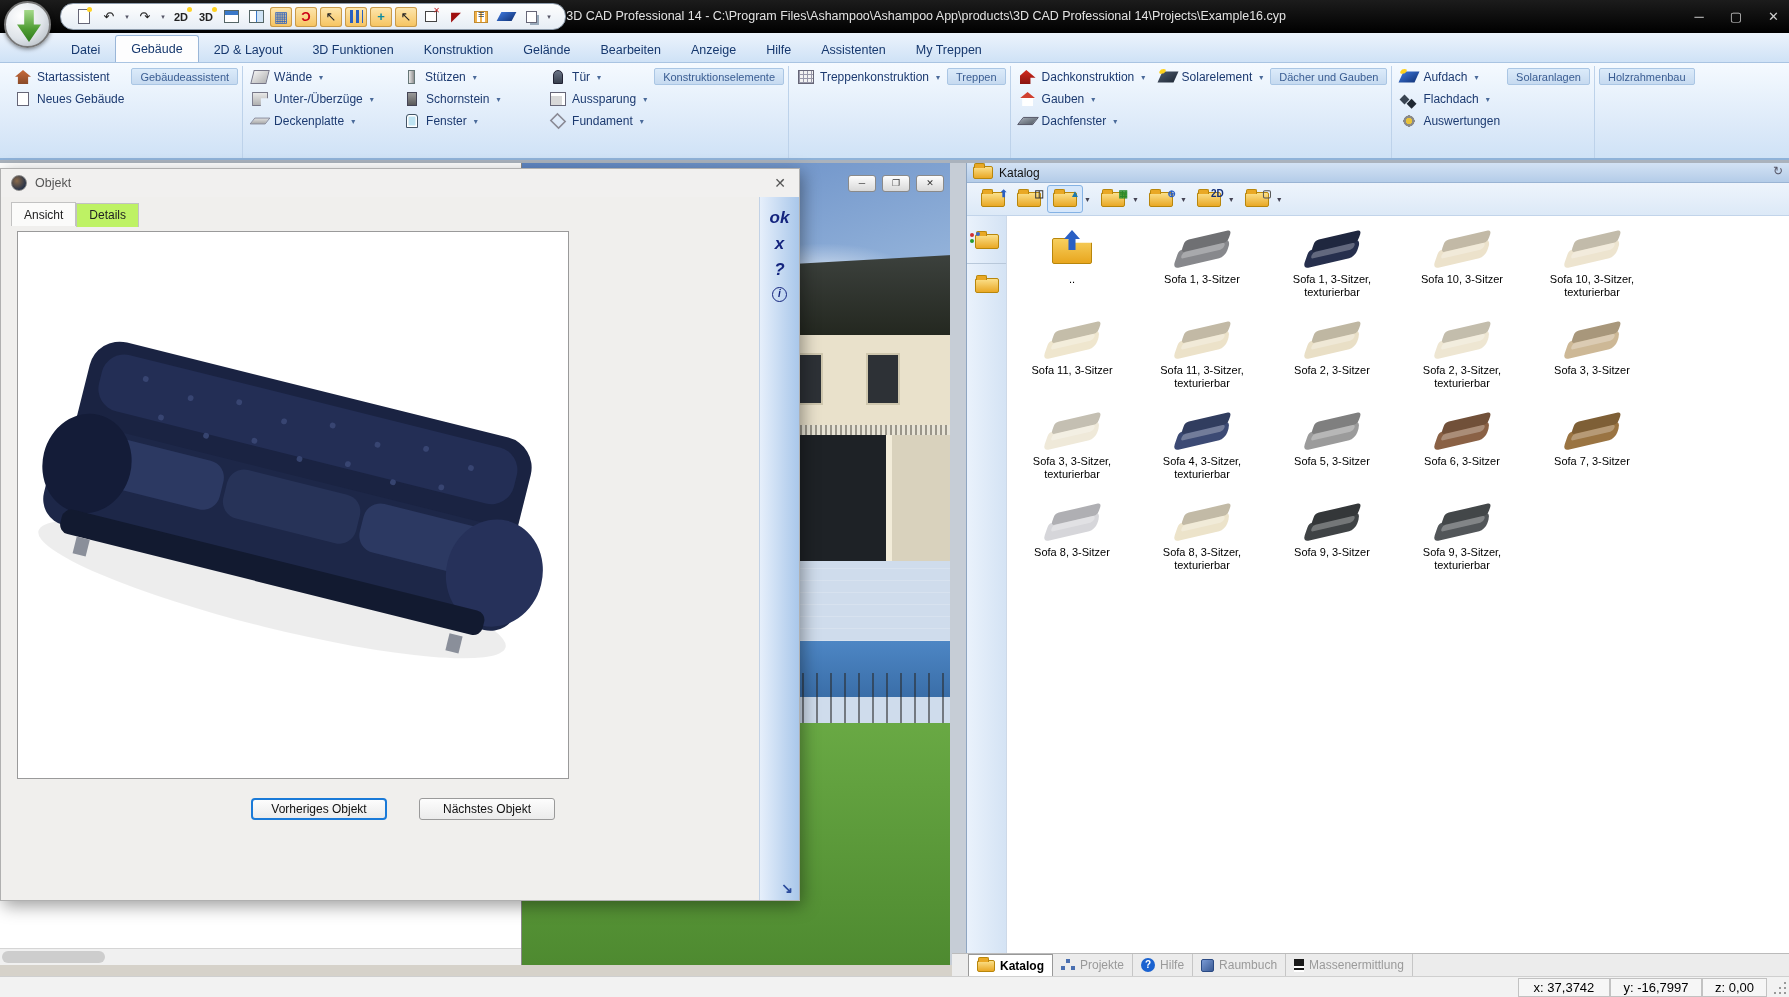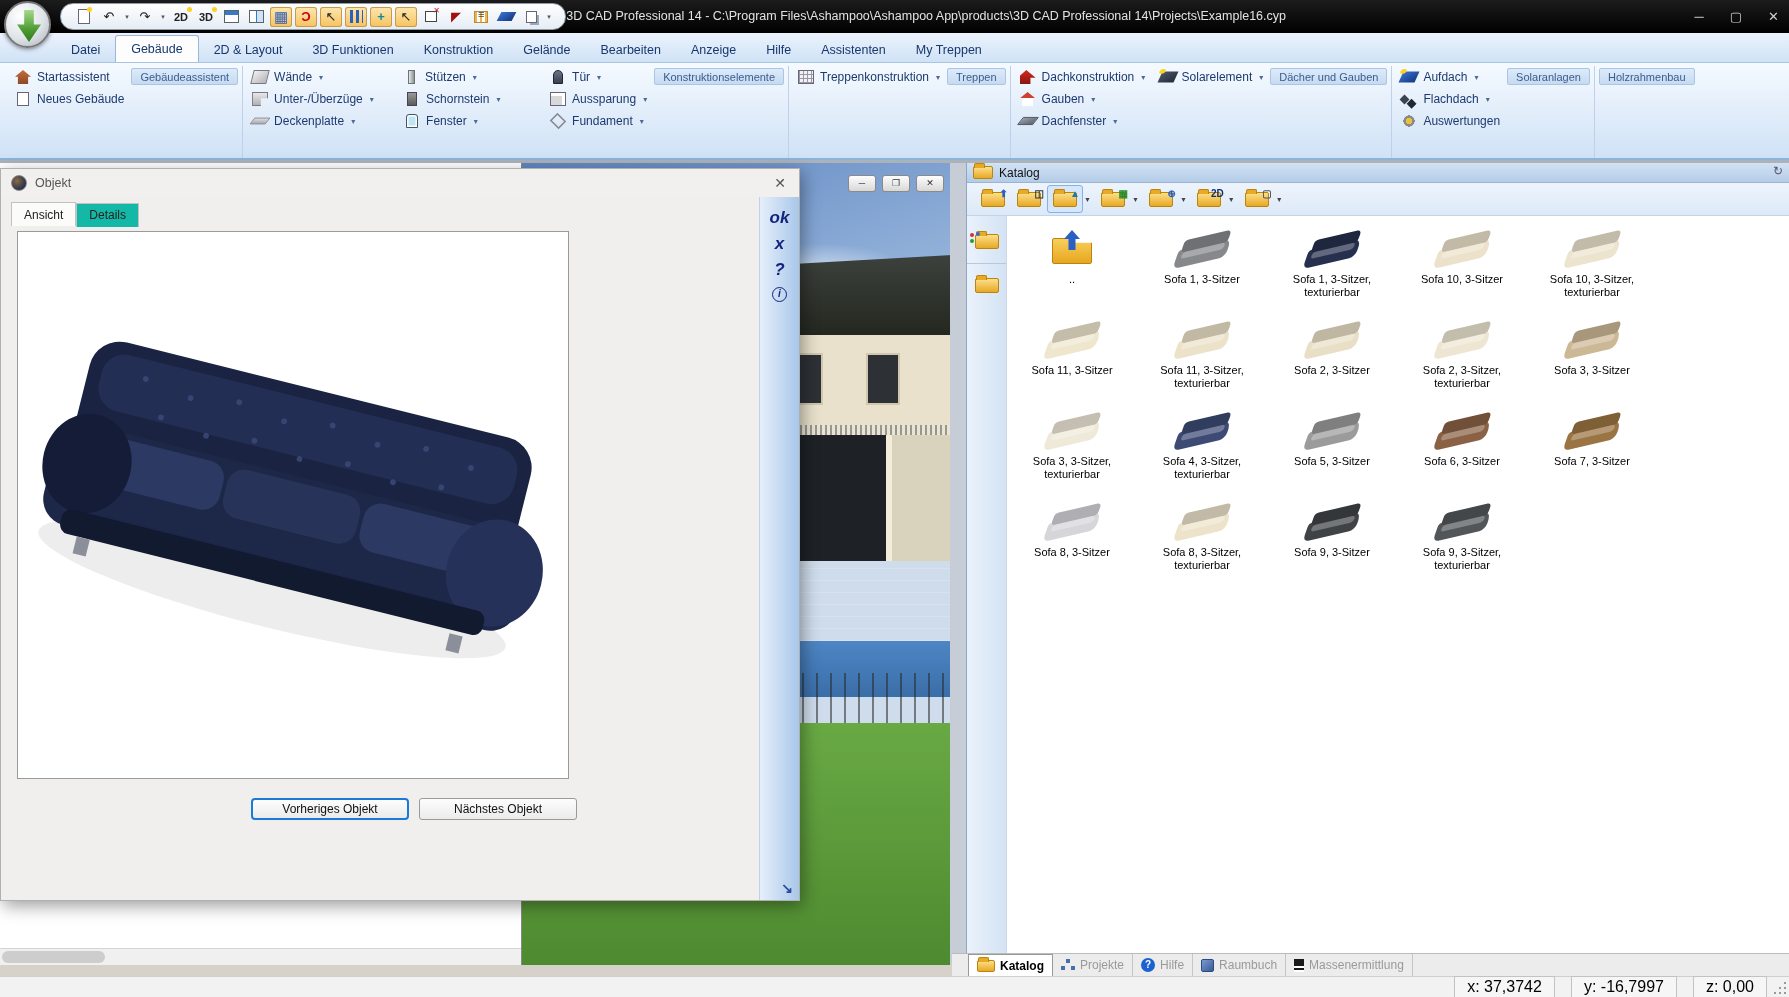--- a/index.html
+++ b/index.html
@@ -166,26 +166,26 @@
   .dlg { position:absolute; left:0; top:168px; width:800px; height:733px; background:#f0efed;
     border:1px solid #b0b0b0; box-shadow:3px 5px 16px rgba(0,0,0,.38); z-index:5; }
   .dlg-title { position:absolute; left:0; top:0; right:0; height:28px; background:#f1f0ef;
     display:flex; align-items:center; padding-left:10px; gap:8px; }
   .dlg-ico { width:16px; height:16px; border-radius:50%;
     background:radial-gradient(circle at 35% 35%, #8a6a4a, #2a3448 70%); border:1px solid #888; }
   .dlg-title-text { color:#555; font-size:12.5px; }
   .dlg-close { position:absolute; right:8px; top:4px; width:22px; height:20px; text-align:center;
     color:#555; font-size:14px; line-height:20px; }
   .dlg-tabs { position:absolute; left:10px; top:34px; display:flex; }
-  .dtab { padding:4px 12px; font-size:12px; color:#222; border:1px solid #c2c2c2; background:#14b8a6;
+  .dtab { padding:4px 12px; font-size:12px; color:#222; border:1px solid #c2c2c2; background:#bef264;
     border-bottom:none; }
   .dtab.sel { background:#fbfbfa; position:relative; top:-1px; padding-top:5px; }
   .preview { position:absolute; left:16px; top:62px; width:552px; height:548px; background:#fff;
     border:1px solid #9a9a9a; display:flex; align-items:center; justify-content:center; }
-  .dlg-btn { position:absolute; top:629px; height:22px; width:158px; font-size:12px; color:#111;
+  .dlg-btn { position:absolute; top:629px; height:22px; width:136px; font-size:12px; color:#111;
     background:linear-gradient(#fdfdfd,#ebebeb); border:1px solid #9a9a9a; border-radius:3px;
     font-family:inherit; }
   .dlg-btn.prev { left:250px; border:2px solid #1a7ad8; border-radius:4px; }
   .dlg-btn.next { left:418px; }
   .dlg-side { position:absolute; right:0; top:28px; bottom:0; width:40px;
     background:linear-gradient(90deg,#e6effb,#a9c7ea); border-left:1px solid #c2d2e6;
     display:flex; flex-direction:column; align-items:center; padding-top:12px; gap:9px; }
   .side-btn { color:#14247e; font-weight:bold; font-style:italic; font-size:17px; line-height:1;
     background:none; border:none; font-family:inherit; }
   .side-info { width:15px; height:15px; border:1.5px solid #14247e; border-radius:50%;
@@ -252,22 +252,22 @@
   .bt-org::before { content:""; position:absolute; left:5px; top:0; width:4px; height:4px; background:#4a6fb0;
     box-shadow:-5px 7px 0 #4a6fb0, 5px 7px 0 #4a6fb0; }
   .bt-book { width:13px; height:13px; background:linear-gradient(135deg,#7a9ad4,#3a5a94); border:1px solid #2a4a84;
     border-radius:2px; flex:none; }
   .bt-doc { width:10px; height:13px; background:#1a1a1a; flex:none;
     box-shadow:inset 0 -2px 0 #fff, inset 0 -4px 0 #1a1a1a, inset 0 -6px 0 #fff; }
   .cattab .gfold { width:18px; height:12px; }
 
   
   .statusbar { position:absolute; left:0; bottom:0; width:1789px; height:21px; background:#f2f2f2;
-    border-top:1px solid #cfcfcf; display:flex; justify-content:flex-end; align-items:center; gap:16px;
-    padding-right:22px; font-size:16px; color:#000; }
+    border-top:1px solid #cfcfcf; display:flex; justify-content:flex-end; align-items:center; gap:0;
+    padding-right:22px; font-size:13px; color:#000; }
   .scell { border:1px solid #c2c2c2; background:#f6f6f6; padding:1px 12px; min-width:92px; text-align:center; }
   .grip { position:absolute; right:2px; bottom:2px; width:13px; height:13px;
     background:
       radial-gradient(circle 1.5px at 11px 11px,#999 95%,transparent),
       radial-gradient(circle 1.5px at 11px 6px,#999 95%,transparent),
       radial-gradient(circle 1.5px at 6px 11px,#999 95%,transparent),
       radial-gradient(circle 1.5px at 11px 1px,#999 95%,transparent),
       radial-gradient(circle 1.5px at 6px 6px,#999 95%,transparent),
       radial-gradient(circle 1.5px at 1px 11px,#999 95%,transparent); }
 </style>

